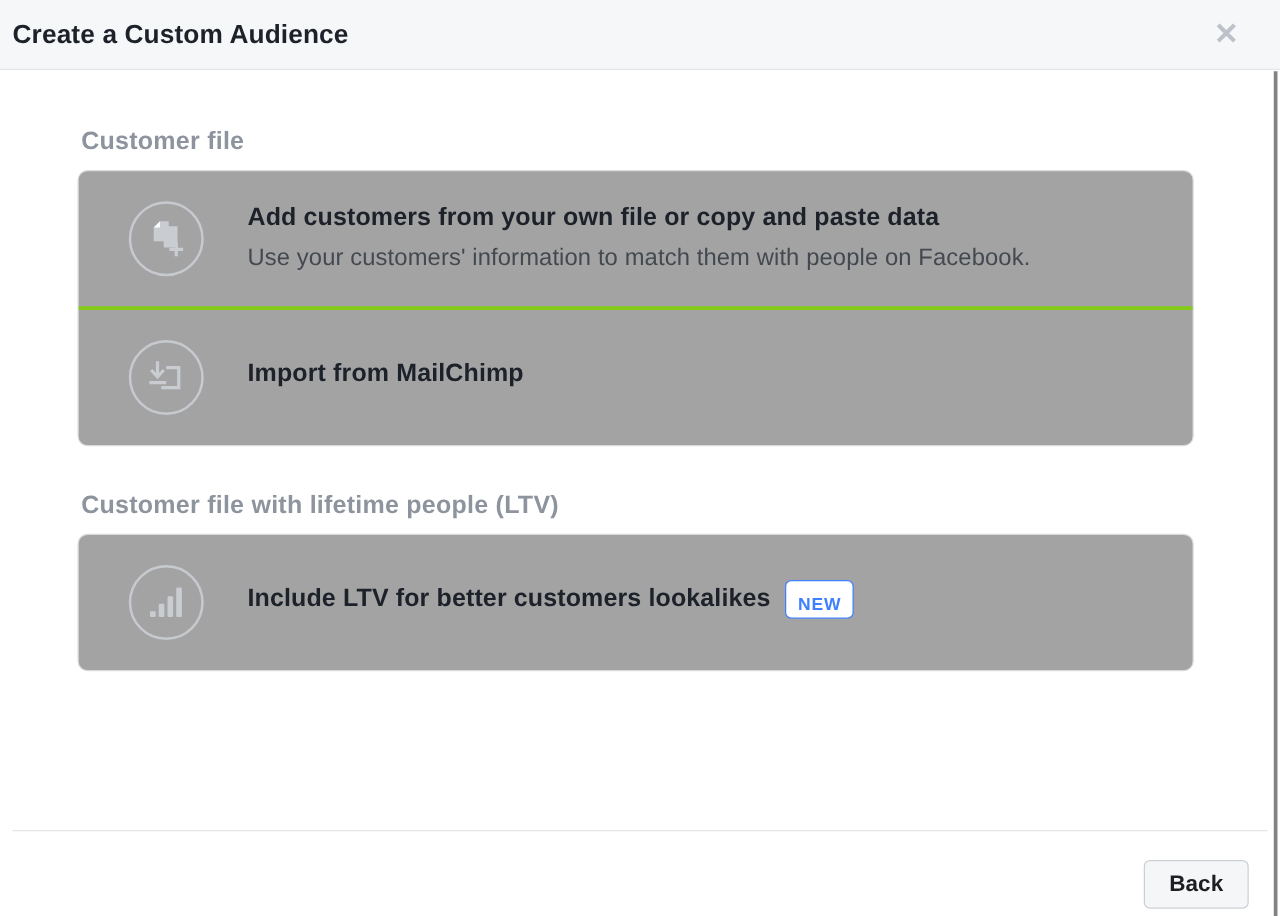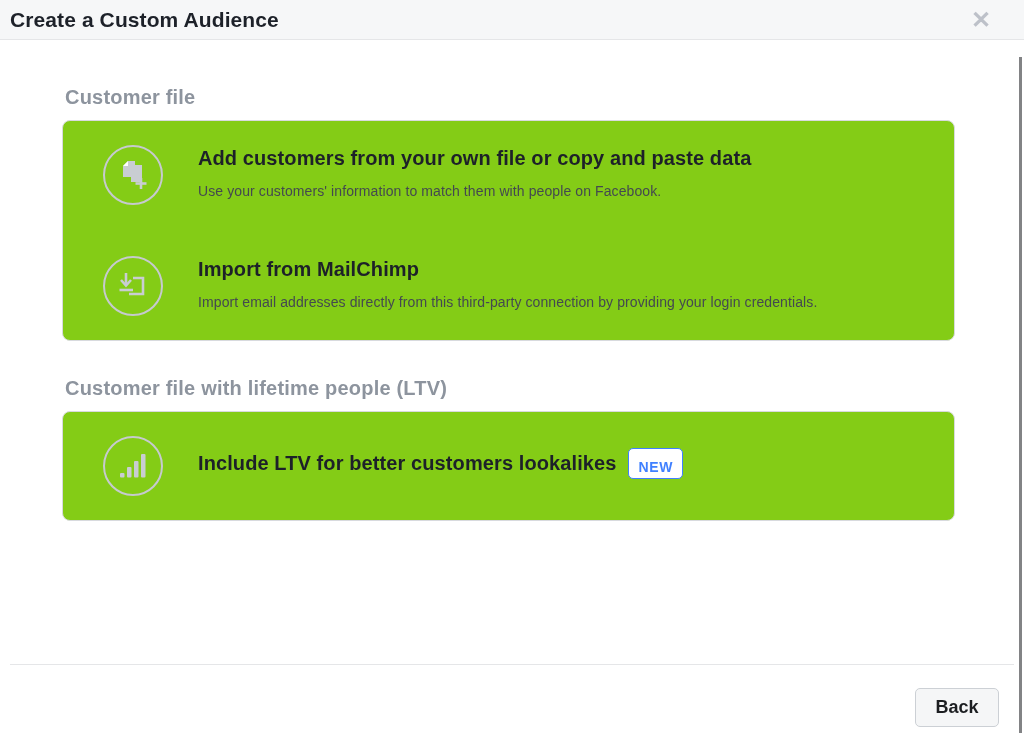--- a/index.html
+++ b/index.html
@@ -12,21 +12,21 @@
   .modal {
     position: relative;
     width: 1024px;
     height: 733px;
     background: #ffffff;
     overflow: hidden;
   }
   
   .modal-header {
     position: relative;
-    height: 40px;
+    height: 56px;
     background: #f6f7f8;
     border-bottom: 1px solid #e5e6e8;
     display: flex;
     align-items: center;
     padding: 0 14px 0 10px;
   }
   .modal-title {
     font-size: 21px;
     font-weight: bold;
     color: #1d2129;
@@ -65,21 +65,21 @@
   .section-label {
     font-size: 20px;
     font-weight: bold;
     color: #8d949e;
     margin: 0 0 11px 3px;
     letter-spacing: 0.2px;
   }
   .option-group {
     border: 1px solid #d8dade;
     border-radius: 8px;
-    background: #84cc16;
+    background: #a3a3a3;
   }
   .option-row {
     display: flex;
     align-items: center;
     padding: 24px 30px 24px 40px;
     cursor: pointer;
   }
   .option-row + .option-row { border-top: 3px solid #84cc16; }
   .icon-circle {
     flex: 0 0 60px;
@@ -98,21 +98,21 @@
     align-items: center;
     margin-bottom: 7px;
   }
   .option-title {
     font-size: 20px;
     font-weight: bold;
     color: #1d2129;
     letter-spacing: 0.1px;
   }
   .option-desc {
-    font-size: 14px;
+    font-size: 19px;
     color: #444950;
     line-height: 28px;
     letter-spacing: 0.1px;
     max-width: 730px;
   }
   .new-badge {
     display: inline-block;
     margin-left: 12px;
     padding: 10px 9px 2px 9px;
     border: 1px solid #4080ff;
@@ -204,21 +204,20 @@
                 <polyline points="5,11 10,16.5 15,11" fill="none"></polyline>
                 <line x1="3.5" y1="21" x2="17" y2="21"></line>
                 <polyline points="17,9 27,9 27,25 13,25" fill="none"></polyline>
               </g>
             </svg>
           </span>
           <div class="option-text">
             <div class="option-title-line">
               <span class="option-title">Import from MailChimp</span>
             </div>
-            <div class="option-desc">Import email addresses directly from this third-party connection by providing your login credentials.</div>
           </div>
         </div>
 
       </div>
     </div>
 
     <div class="section">
       <div class="section-label">Customer file with lifetime people (LTV)</div>
       <div class="option-group">
 

